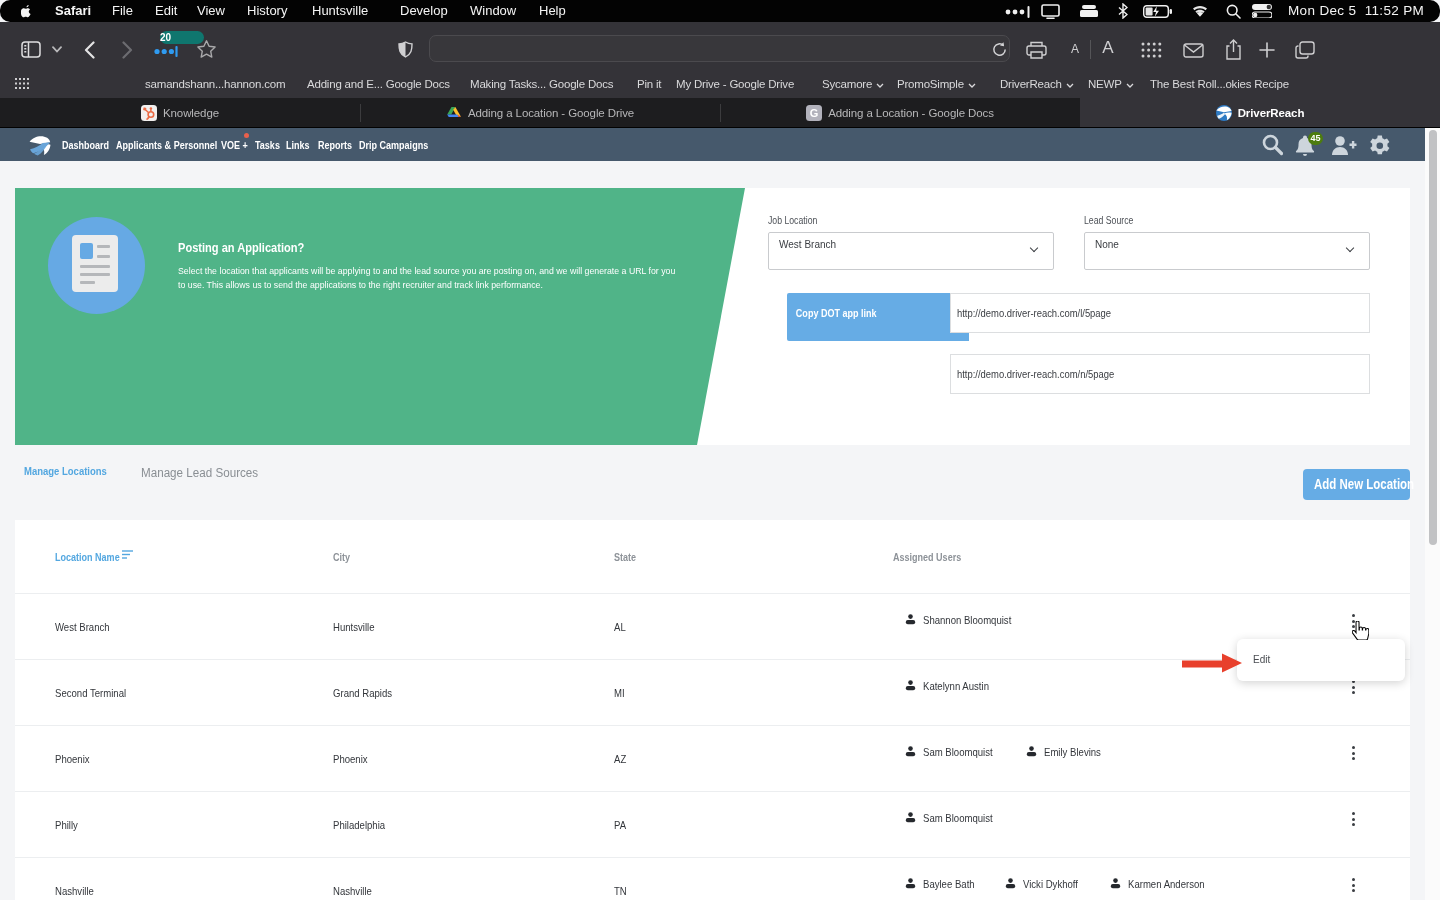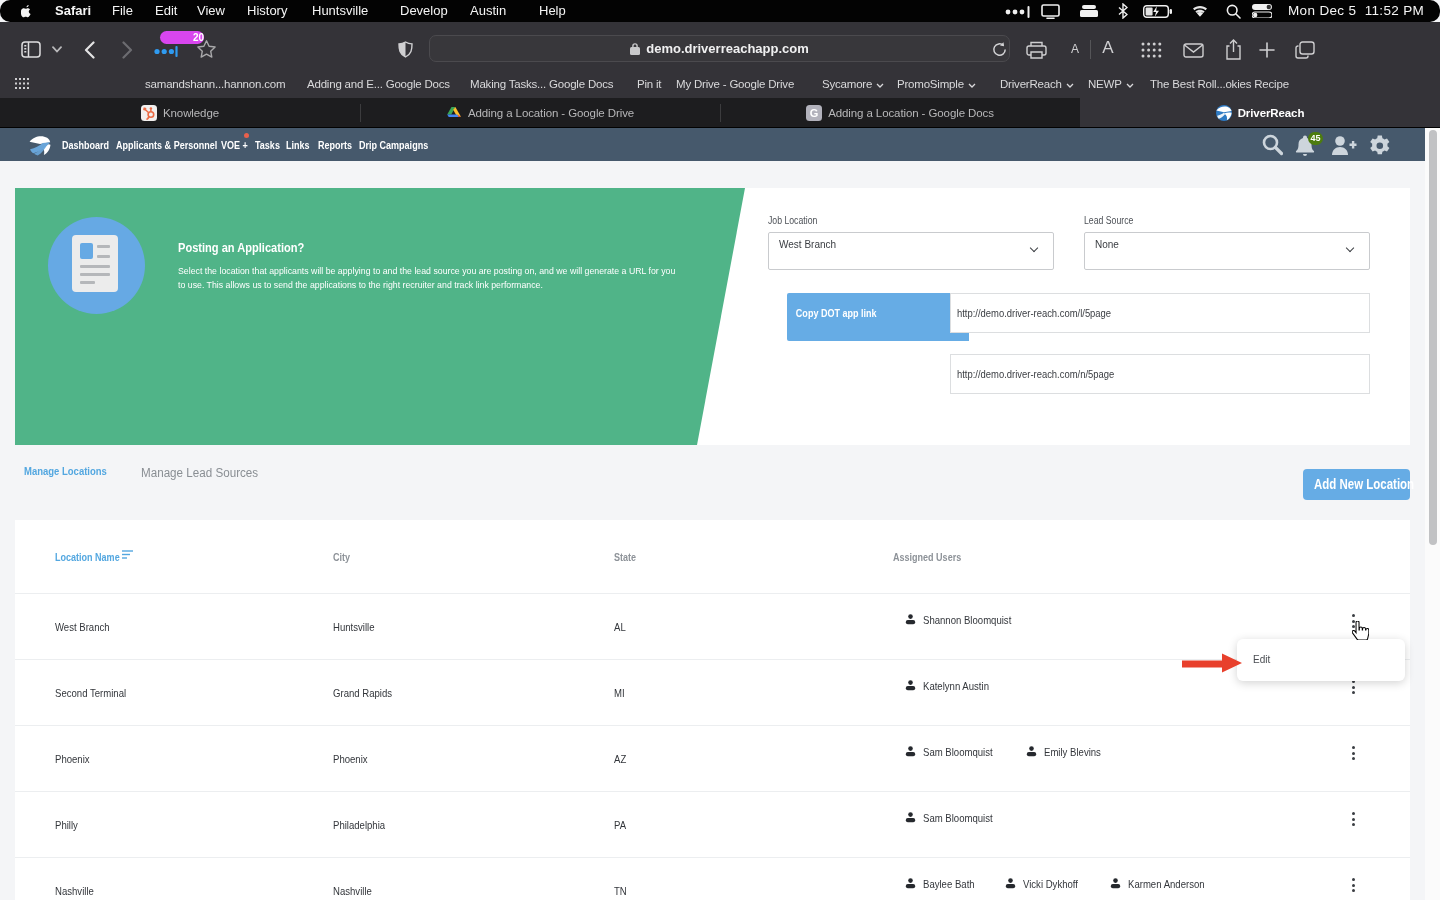--- a/index.html
+++ b/index.html
@@ -79,21 +79,21 @@
     <svg class="abs" style="left:21px;top:3.5px" width="14" height="16" viewBox="0 0 16 18">
         <path fill="#f5f5f5" d="M10.9 1.2c.1.9-.25 1.7-.75 2.3-.55.65-1.4 1.1-2.2 1.05-.1-.85.3-1.7.8-2.25C9.3 1.65 10.2 1.25 10.9 1.2zM13.7 14.2c-.4.95-.6 1.35-1.15 2.2-.75 1.1-1.75 2.5-3 2.5-1.1 0-1.4-.75-2.9-.75s-1.85.75-2.95.75c-1.25 0-2.2-1.25-2.95-2.35C-.35 13.5-.6 10 .55 8.1c.8-1.35 2.1-2.15 3.3-2.15 1.25 0 2 .75 3 .75 1 0 1.55-.75 3-.75 1.1 0 2.25.6 3.05 1.6-2.7 1.5-2.25 5.3.8 6.65z" transform="scale(.8)"></path>
       </svg>
     <span style="left:55px;font-weight:bold">Safari</span>
     <span style="left:112px">File</span>
     <span style="left:155px">Edit</span>
     <span style="left:197px">View</span>
     <span style="left:247px">History</span>
     <span style="left:312px">Huntsville</span>
     <span style="left:400px">Develop</span>
-    <span style="left:470px">Austin</span>
+    <span style="left:470px">Window</span>
     <span style="left:539px">Help</span>
     <span style="left:1288px;font-size:13.5px;letter-spacing:.35px">Mon Dec 5&nbsp;&nbsp;11:52 PM</span>
   </div>
   <svg class="abs" style="left:1005px;top:6px;z-index:2" width="26" height="12" viewBox="0 0 26 12">
       <g fill="#f0f0f0">
         <circle cx="3" cy="6" r="2.4"></circle>
         <circle cx="10" cy="6" r="2.4"></circle>
         <circle cx="17" cy="6" r="2.4"></circle>
         <rect x="22.5" y="0" width="2" height="12" rx="1"></rect>
       </g>
@@ -167,37 +167,31 @@
     </svg>
 
   <svg class="tbico" style="left:154px;top:46px" width="24" height="11" viewBox="0 0 24 11">
       <g fill="#2f9bf0">
         <circle cx="3" cy="5.5" r="2.6"></circle>
         <circle cx="10.2" cy="5.5" r="2.6"></circle>
         <circle cx="17.4" cy="5.5" r="2.6"></circle>
         <rect x="21.4" y="0" width="2.2" height="11" rx="1"></rect>
       </g>
     </svg>
-  <div class="abs" style="left:160px;top:31px;width:44px;height:13px;background:#d946ef;border-radius:6.5px;color:#fff;font-size:10px;font-weight:bold;text-align:right;line-height:13px">20</div>
+  <div class="abs" style="left:160px;top:31px;width:44px;height:13px;background:#0f766e;border-radius:6.5px;color:#fff;font-size:10px;font-weight:bold;text-align:left;line-height:13px">20</div>
 
   <svg class="tbico" style="left:196px;top:39px" width="21" height="20" viewBox="0 0 21 20">
       <path fill="none" stroke="#a9a9ab" stroke-width="1.4" stroke-linejoin="round" d="M10.5 1.8 L13.1 7.2 L19.1 8 L14.7 12.2 L15.8 18.1 L10.5 15.2 L5.2 18.1 L6.3 12.2 L1.9 8 L7.9 7.2 Z"></path>
     </svg>
 
   <svg class="tbico" style="left:398px;top:41px" width="15" height="17" viewBox="0 0 15 17">
       <path fill="none" stroke="#cfcfd1" stroke-width="1.4" d="M7.5 1 C9.5 2.2 11.6 2.8 14 2.9 C14 8.5 13.4 13 7.5 16 C1.6 13 1 8.5 1 2.9 C3.4 2.8 5.5 2.2 7.5 1 Z"></path>
       <path fill="#cfcfd1" d="M7.5 1 C5.5 2.2 3.4 2.8 1 2.9 C1 8.5 1.6 13 7.5 16 Z"></path>
     </svg>
   <div id="urlfield"></div>
-  <div id="urltext"><svg style="vertical-align:-2px;margin-right:6px" width="10" height="13" viewBox="0 0 10 13">
-        <g fill="#c9c9cb">
-          <rect x="0" y="5" width="10" height="8" rx="1.5"></rect>
-          <path d="M2.2 6 V4 a2.8 2.8 0 0 1 5.6 0 V6 H6.4 V4 a1.4 1.4 0 0 0-2.8 0 V6 Z"></path>
-        </g>
-      </svg>demo.driverreachapp.com</div>
 
   <svg class="tbico" style="left:992px;top:42px" width="15" height="15" viewBox="0 0 15 15">
       <path fill="none" stroke="#d3d3d5" stroke-width="1.5" d="M13.2 7.5 a5.7 5.7 0 1 1 -1.7 -4"></path>
       <path fill="#d3d3d5" d="M11.5 0.2 L12 4.3 L8 3.4 Z"></path>
     </svg>
 
   <svg class="tbico" style="left:1026px;top:41px" width="21" height="18" viewBox="0 0 21 18">
       <g fill="none" stroke="#cfcfd1" stroke-width="1.4">
         <rect x="1" y="5" width="19" height="9" rx="2"></rect>
         <path d="M5 5 V1.5 H16 V5"></path>

